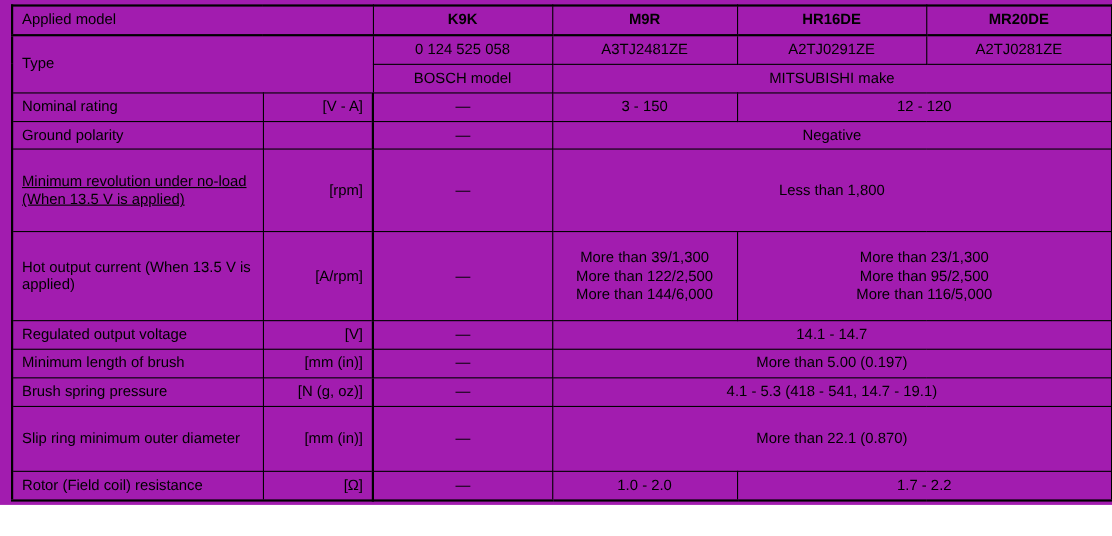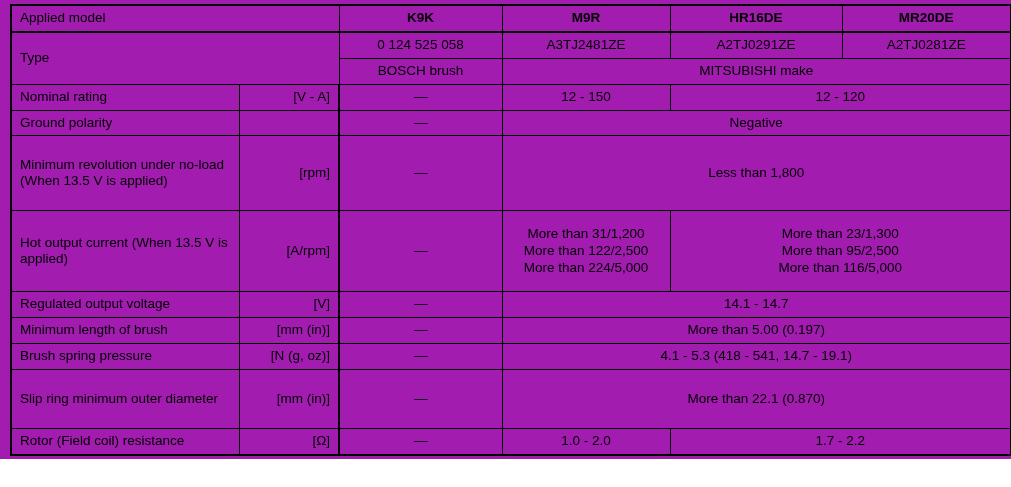--- a/index.html
+++ b/index.html
@@ -91,54 +91,54 @@
 
       <tr>
         <td class="lbl" rowspan="2" colspan="2">Type</td>
         <td class="ctr">0 124 525 058</td>
         <td class="ctr">A3TJ2481ZE</td>
         <td class="ctr">A2TJ0291ZE</td>
         <td class="ctr">A2TJ0281ZE</td>
       </tr>
 
       <tr>
-        <td class="ctr">BOSCH brush</td>
+        <td class="ctr">BOSCH model</td>
         <td class="ctr" colspan="3">MITSUBISHI make</td>
       </tr>
 
       <tr>
         <td class="lbl">Nominal rating</td>
         <td class="unit thickright">[V - A]</td>
         <td class="dash">—</td>
-        <td class="ctr">12 - 150</td>
+        <td class="ctr">3 - 150</td>
         <td class="ctr" colspan="2">12 - 120</td>
       </tr>
 
       <tr>
         <td class="lbl">Ground polarity</td>
         <td class="unit thickright"></td>
         <td class="dash">—</td>
         <td class="ctr" colspan="3">Negative</td>
       </tr>
 
       <tr>
-        <td class="lbl" style="height:66px;">Minimum revolution under no-load (When 13.5 V is applied)</td>
+        <td class="lbl" style="height:66px;text-decoration:underline;">Minimum revolution under no-load (When 13.5 V is applied)</td>
         <td class="unit thickright">[rpm]</td>
         <td class="dash">—</td>
         <td class="ctr" colspan="3">Less than 1,800</td>
       </tr>
 
       <tr>
         <td class="lbl" style="height:72px;">Hot output current (When 13.5 V is applied)</td>
         <td class="unit thickright">[A/rpm]</td>
         <td class="dash">—</td>
         <td class="multiline">
-          <div>More than 31/1,200</div>
+          <div>More than 39/1,300</div>
           <div>More than 122/2,500</div>
-          <div>More than 224/5,000</div>
+          <div>More than 144/6,000</div>
         </td>
         <td class="multiline" colspan="2">
           <div>More than 23/1,300</div>
           <div>More than 95/2,500</div>
           <div>More than 116/5,000</div>
         </td>
       </tr>
 
       <tr>
         <td class="lbl">Regulated output voltage</td>

